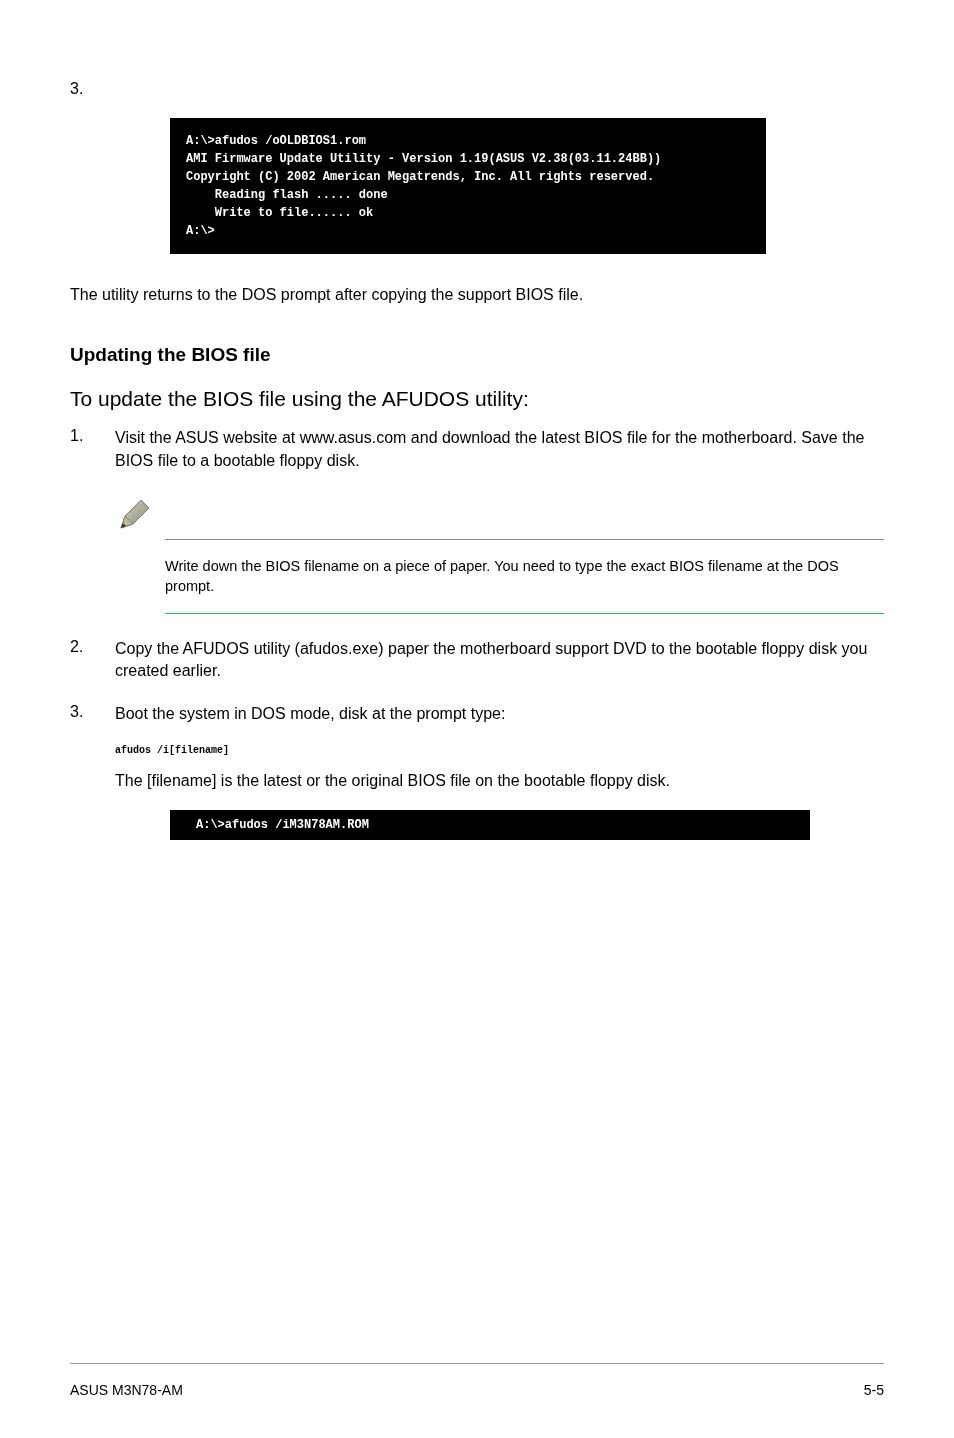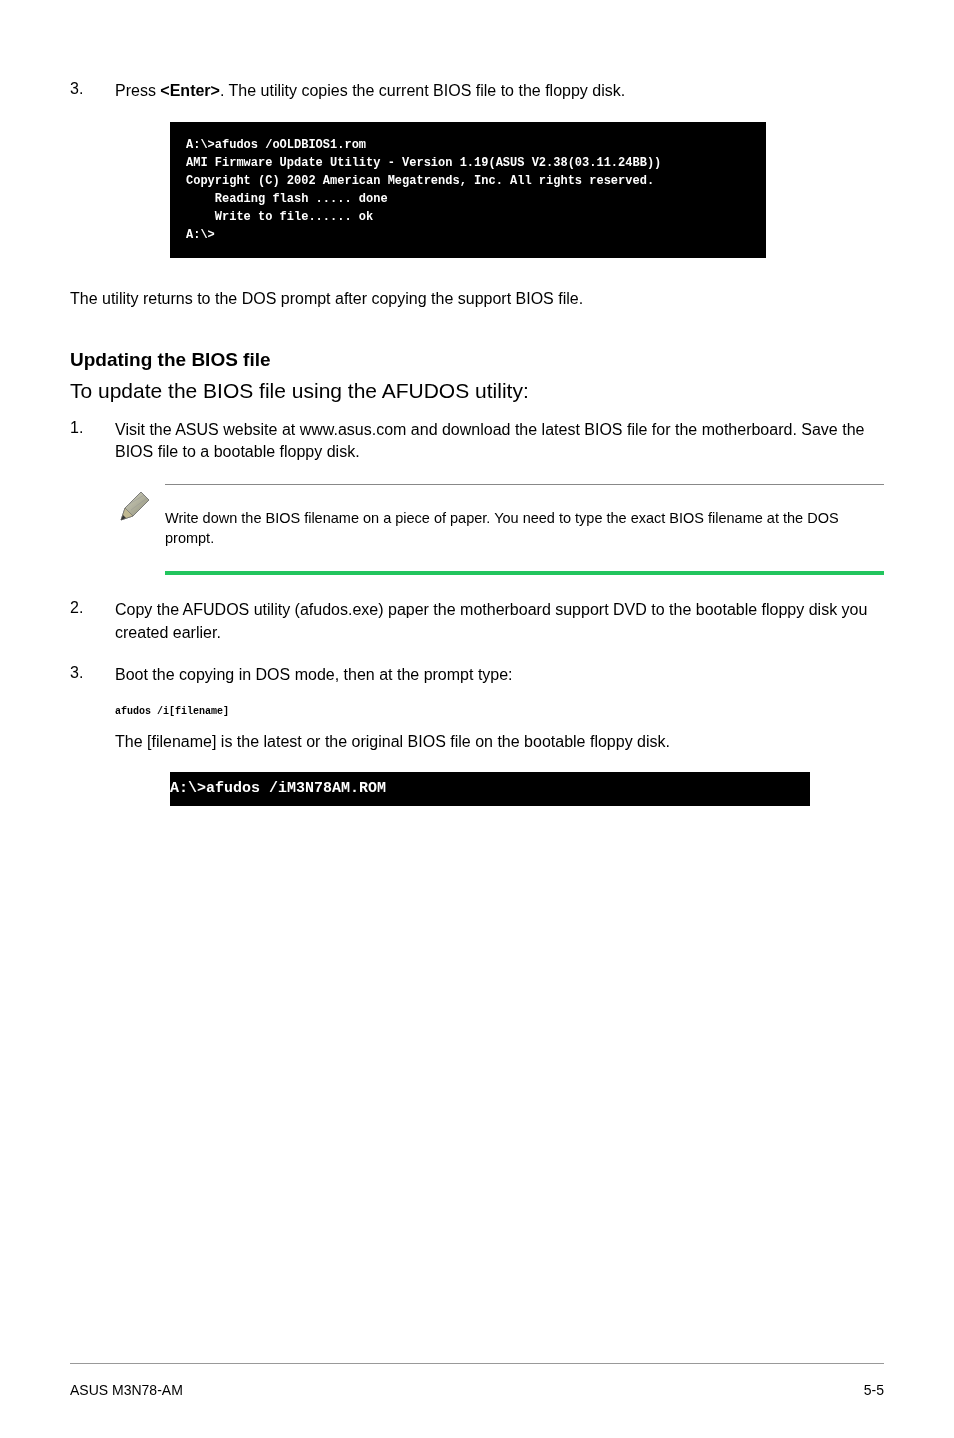--- a/index.html
+++ b/index.html
@@ -38,58 +38,59 @@
       padding: 14px 16px;
       margin: 18px 0 30px 100px;
       width: 596px;
       line-height: 1.5;
       white-space: pre;
     }
     .terminal-small {
       background: #000;
       color: #fff;
       font-family: "Courier New", monospace;
-      font-size: 15px;
+      font-size: 12px;
       font-weight: bold;
-      padding: 6px 0;
+      padding: 6px 26px;
       margin: 18px 0 30px 100px;
       width: 640px;
       line-height: 1.5;
     }
     .para {
       font-size: 16px;
       margin-bottom: 38px;
       line-height: 1.4;
     }
     .heading {
       font-size: 19px;
       font-weight: bold;
-      margin-bottom: 8px;
+      margin-bottom: 21px;
     }
     .subpara {
       font-size: 21px;
       margin-bottom: 16px;
     }
     .note-block {
       display: flex;
       margin: 10px 0 24px 45px;
       align-items: flex-start;
     }
     .note-icon {
       width: 50px;
       flex-shrink: 0;
       padding-top: 4px;
     }
     .note-text-wrap {
       border-top: 1px solid #888;
-      border-bottom: 4px solid #22c55e;
-      padding: 23px 0;
+      border-bottom: 1px solid #22c55e;
+      padding: 16px 0;
       font-size: 14.5px;
       line-height: 1.4;
       flex: 1;
+      margin-top: 47px;
     }
     .cmd {
       font-family: "Courier New", monospace;
       font-weight: bold;
       font-size: 10px;
       margin-left: 45px;
       margin-top: 6px;
       margin-bottom: 14px;
     }
     .step-body {
@@ -112,23 +113,20 @@
       justify-content: space-between;
       font-size: 14px;
     }
     b { font-weight: bold; }
   </style>
 </head>
 <body>
 
 <div class="step">
   <div class="step-num">3.</div>
-  <div class="step-text">
-    <span>Press </span><b>&lt;Enter&gt;</b><span>. The utility copies the current BIOS file to the floppy disk.</span>
-  </div>
 </div>
 
 <div class="terminal">A:\&gt;afudos /oOLDBIOS1.rom
 AMI Firmware Update Utility - Version 1.19(ASUS V2.38(03.11.24BB))
 Copyright (C) 2002 American Megatrends, Inc. All rights reserved.
     Reading flash ..... done
     Write to file...... ok
 A:\&gt;</div>
 
 <div class="para">The utility returns to the DOS prompt after copying the support BIOS file.</div>
@@ -161,21 +159,21 @@
   <div class="note-text-wrap">Write down the BIOS filename on a piece of paper. You need to type the exact BIOS filename at the DOS prompt.</div>
 </div>
 
 <div class="step">
   <div class="step-num">2.</div>
   <div class="step-text step-body">Copy the AFUDOS utility (afudos.exe) paper the motherboard support DVD to the bootable floppy disk you created earlier.</div>
 </div>
 
 <div class="step">
   <div class="step-num">3.</div>
-  <div class="step-text step-body">Boot the copying in DOS mode, then at the prompt type:</div>
+  <div class="step-text step-body">Boot the system in DOS mode, disk at the prompt type:</div>
 </div>
 
 <div class="cmd">afudos /i[filename]</div>
 
 <div class="step-after">The [filename] is the latest or the original BIOS file on the bootable floppy disk.</div>
 
 <div class="terminal-small">A:\&gt;afudos /iM3N78AM.ROM</div>
 
 <div class="footer">
   <span>ASUS M3N78-AM</span>

